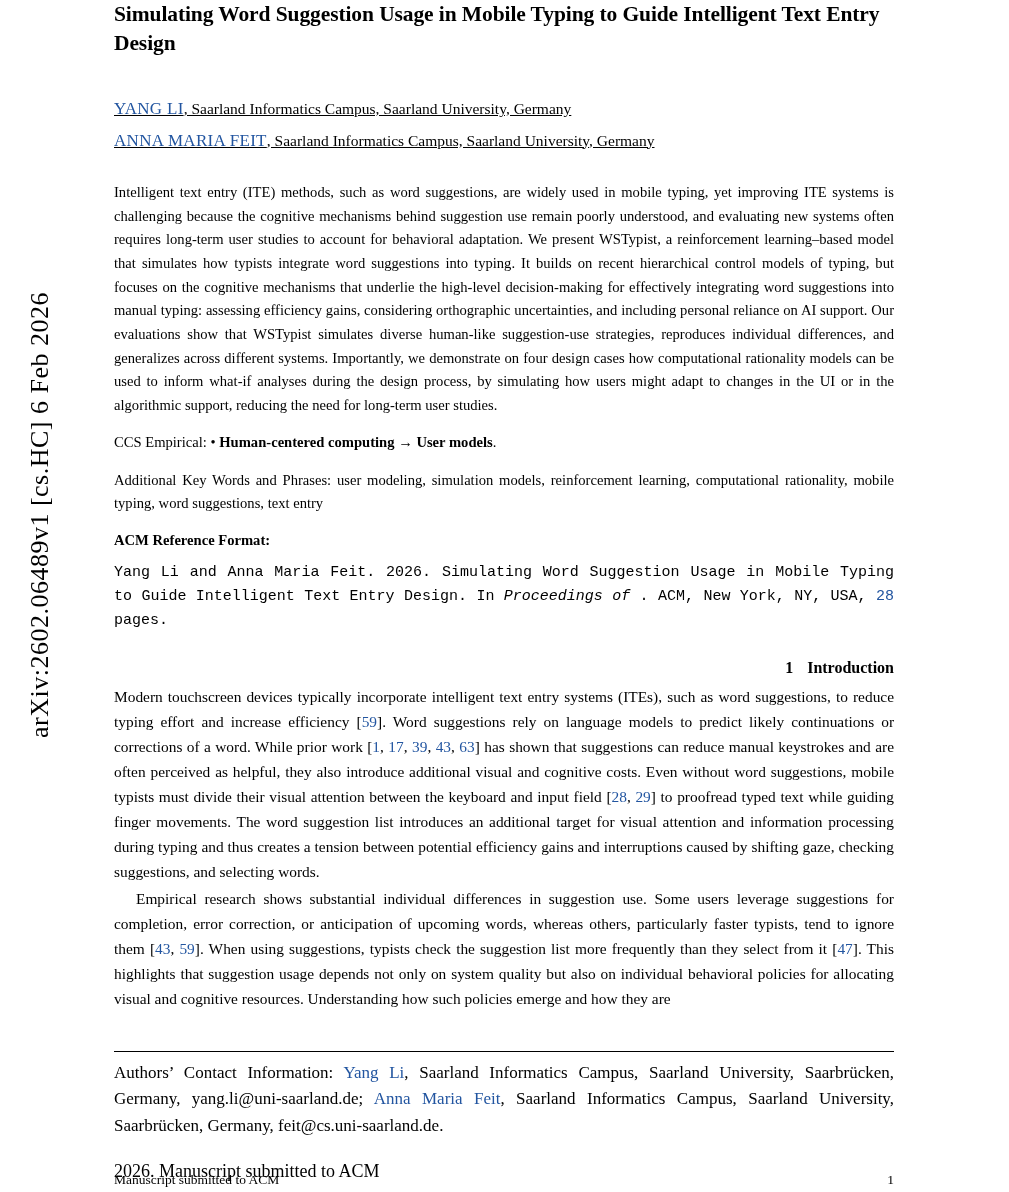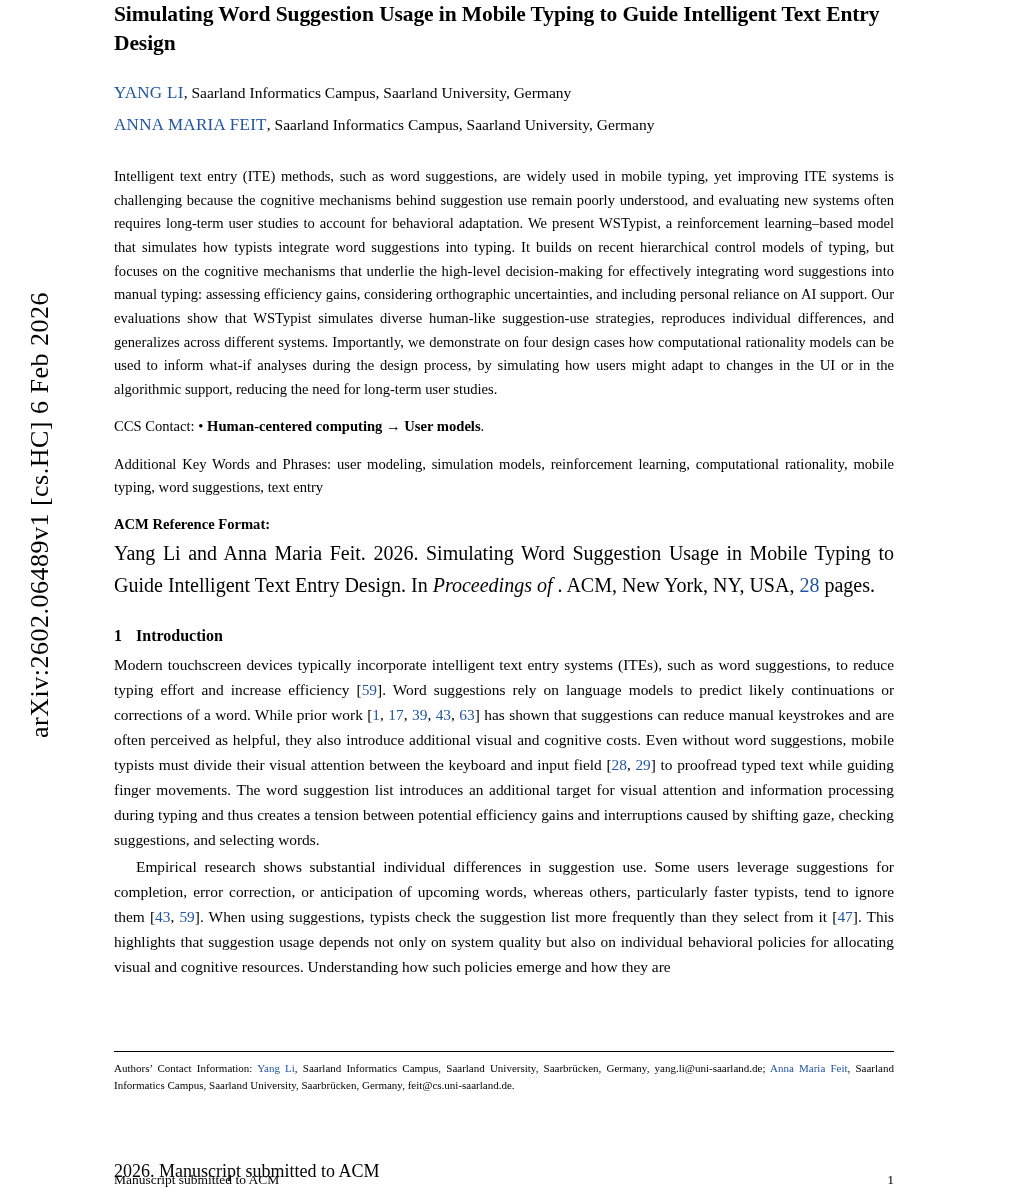--- a/index.html
+++ b/index.html
@@ -39,21 +39,22 @@
   .title {
     font-family: "Liberation Serif", serif;
     font-weight: bold;
     font-size: 21.5px;
     line-height: 1.35;
     letter-spacing: -0.1px;
     margin: 0;
     padding-top: 0px;
   }
   .authors {
-    margin-top: 22px;
+    margin-top: 38px;
+    text-decoration: underline;
   }
   .author-line {
     font-size: 15.5px;
     line-height: 1.5;
     margin-bottom: 6px;
   }
   .author-name {
     color: #2255a0;
     font-variant: small-caps;
     font-size: 17px;
@@ -76,31 +77,33 @@
     font-size: 14.6px;
     line-height: 1.62;
     text-align: justify;
   }
   .refformat-head {
     margin-top: 16px;
     font-size: 14.6px;
     font-weight: bold;
   }
   .refformat-body {
-    margin-top: 4px;
-    font-size: 20px;
+    margin-top: 12px;
+    font-size: 15px;
     line-height: 1.6;
     text-align: justify;
+    font-family: Liberation Mono, monospace;
   }
   .refformat-body i { font-style: italic; }
   .link { color: #2255a0; }
   .section-head {
     margin-top: 26px;
     font-size: 16px;
     font-weight: bold;
+    text-align: right;
   }
   .section-head .num { margin-right: 14px; }
   .body-par {
     margin-top: 8px;
     font-size: 15.4px;
     line-height: 1.62;
     text-align: justify;
   }
   .body-par.indent { text-indent: 22px; margin-top: 2px; }
   .footnote-rule {
@@ -109,21 +112,21 @@
     top: 1051px;
     width: 780px;
     height: 1px;
     background: #000;
   }
   .footnote {
     position: absolute;
     left: 0;
     top: 1060px;
     width: 780px;
-    font-size: 11px;
+    font-size: 17px;
     line-height: 1.55;
     text-align: justify;
   }
   .copyright {
     position: absolute;
     left: 0;
     top: 1116px;
     font-size: 18px;
     margin-top: 45px;
   }
@@ -151,21 +154,21 @@
       <span class="author-name">YANG LI</span><span>, Saarland Informatics Campus, Saarland University, Germany</span>
     </div>
     <div class="author-line">
       <span class="author-name">ANNA MARIA FEIT</span><span>, Saarland Informatics Campus, Saarland University, Germany</span>
     </div>
   </div>
 
   <div class="abstract">Intelligent text entry (ITE) methods, such as word suggestions, are widely used in mobile typing, yet improving ITE systems is challenging because the cognitive mechanisms behind suggestion use remain poorly understood, and evaluating new systems often requires long-term user studies to account for behavioral adaptation. We present WSTypist, a reinforcement learning–based model that simulates how typists integrate word suggestions into typing. It builds on recent hierarchical control models of typing, but focuses on the cognitive mechanisms that underlie the high-level decision-making for effectively integrating word suggestions into manual typing: assessing efficiency gains, considering orthographic uncertainties, and including personal reliance on AI support. Our evaluations show that WSTypist simulates diverse human-like suggestion-use strategies, reproduces individual differences, and generalizes across different systems. Importantly, we demonstrate on four design cases how computational rationality models can be used to inform what-if analyses during the design process, by simulating how users might adapt to changes in the UI or in the algorithmic support, reducing the need for long-term user studies.</div>
 
   <div class="ccs">
-    <span>CCS Contact: • </span><b>Human-centered computing</b><span> → </span><b>User models</b><span>.</span>
+    <span>CCS Empirical: • </span><b>Human-centered computing</b><span> → </span><b>User models</b><span>.</span>
   </div>
 
   <div class="keywords">
     <span>Additional Key Words and Phrases: </span><span>user modeling, simulation models, reinforcement learning, computational rationality, mobile typing, word suggestions, text entry</span>
   </div>
 
   <div class="refformat-head">ACM Reference Format:</div>
   <div class="refformat-body">
     <span>Yang Li and Anna Maria Feit. 2026. Simulating Word Suggestion Usage in Mobile Typing to Guide Intelligent Text Entry Design. In </span><i>Proceedings of </i><span>. ACM, New York, NY, USA, </span><span class="link">28</span><span> pages.</span>
   </div>

